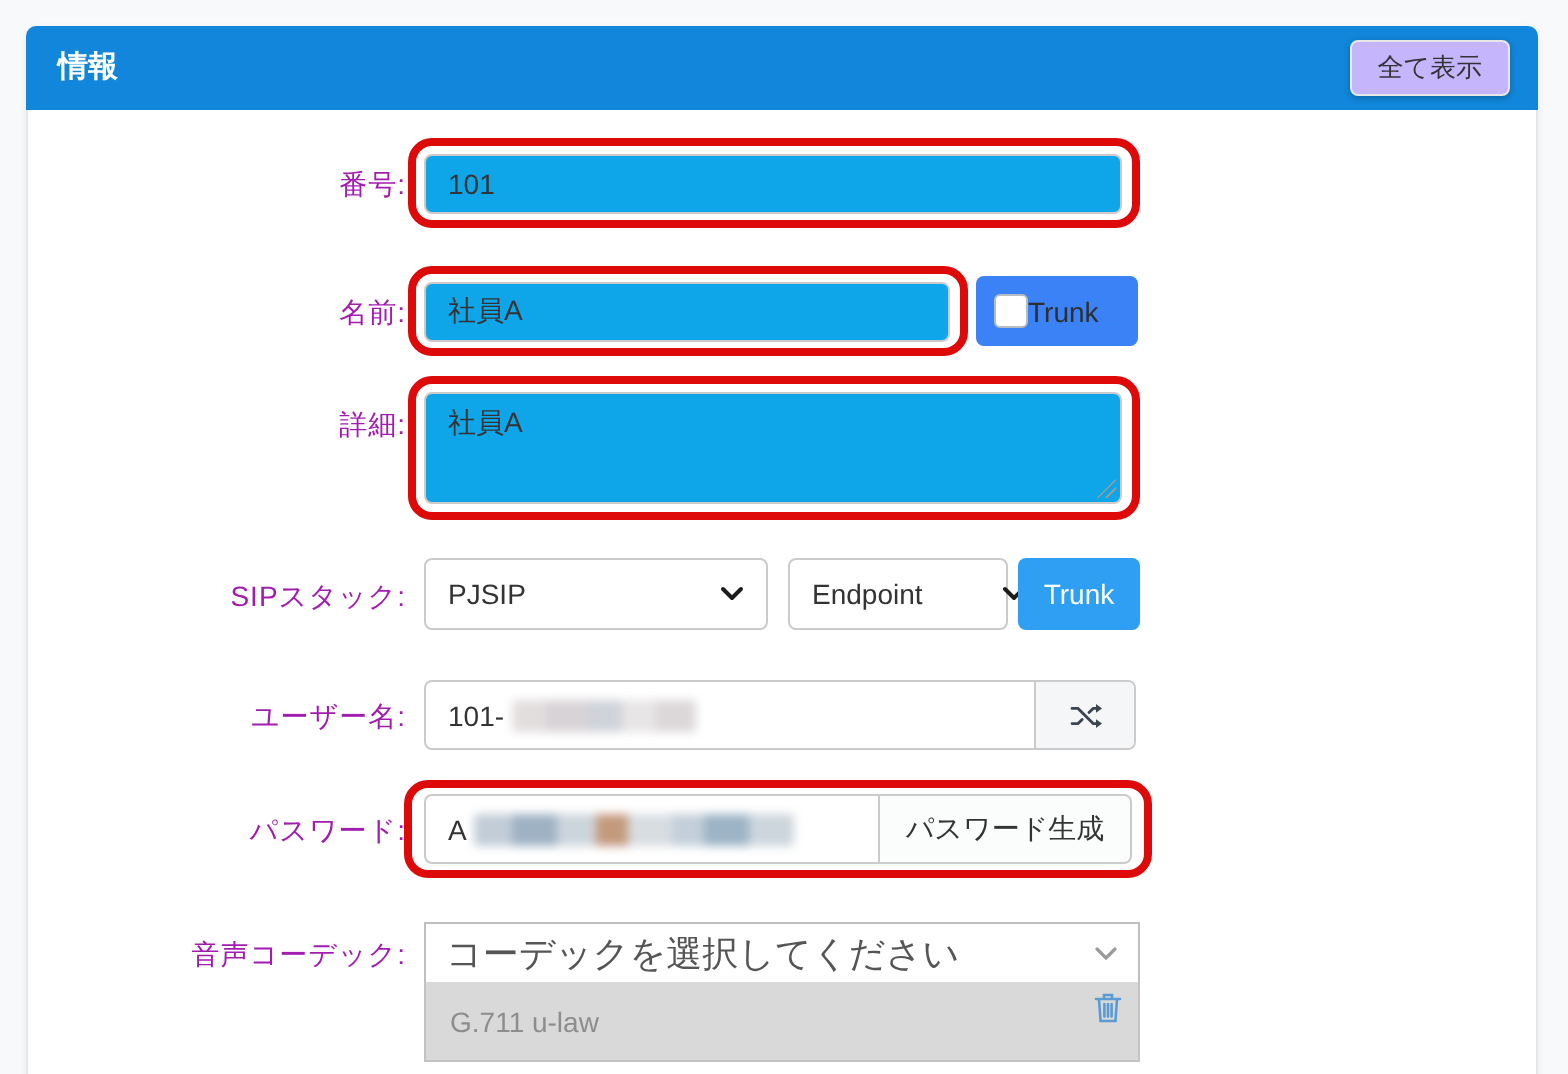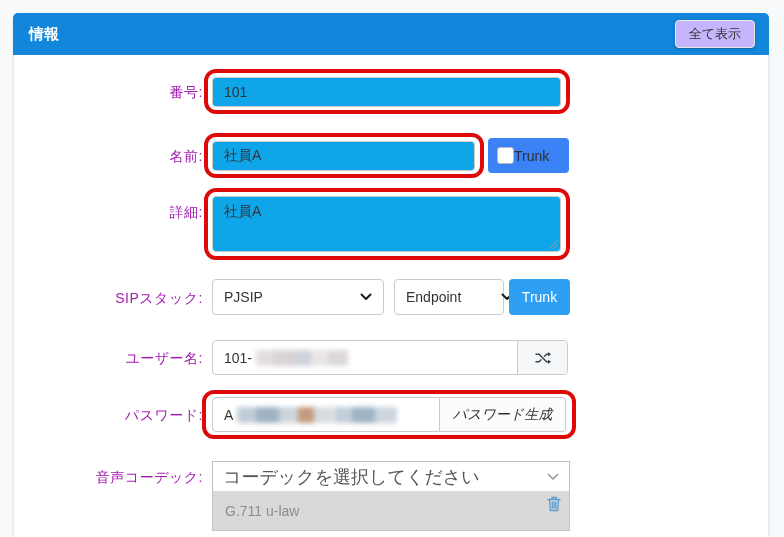--- a/index.html
+++ b/index.html
@@ -58,21 +58,21 @@
   .redact-user { width:92px;
      background:linear-gradient(90deg,#e3dede 0 18%,#d8d3d6 18% 42%,#cfd3da 42% 60%,#e8e5e6 60% 78%,#dcd8da 78%); }
   .redact-pass { width:160px;
      background:linear-gradient(90deg,#c2cdd8 0 12%,#9fb2c4 12% 26%,#cdd5dc 26% 38%,#c49a7d 38% 48%,#d8dde2 48% 62%,#c3cfda 62% 72%,#9db4c6 72% 86%,#cdd6dd 86%); }
 
   .pw-group { position:absolute; left:212px; top:397px; width:354px; height:35px; display:flex; }
   .pw-input { flex:1; background:#fff; border:1px solid #cbcbcb; border-radius:4px 0 0 4px;
            display:flex; align-items:center; padding:0 11px; font-size:14px; color:#333; }
   .pw-btn { width:126px; background:#fbfcfc; border:1px solid #cbcbcb; border-left:none;
            border-radius:0 4px 4px 0; display:flex; align-items:center; justify-content:center;
-           font-size:14px; color:#333; cursor:pointer;font-style:italic; }
+           font-size:14px; color:#333; cursor:pointer; }
 
   .codec-select { position:absolute; left:212px; top:461px; width:358px; height:31px;
            background:#fff; border:1px solid #bfbfbf; display:flex; align-items:center;
            justify-content:space-between; padding:0 10px; font-size:18px; color:#555; cursor:pointer; }
   .codec-item-row { position:absolute; left:212px; top:491px; width:358px; height:40px;
            background:#d9d9d9; border:1px solid #c3c3c3; border-top:none;
            display:flex; align-items:center; padding:16px 12px; font-size:14px; color:#8d8d8d; }
   .trash-btn { position:absolute; right:8px; top:5px; cursor:pointer; line-height:0; }
   .icon { line-height:0; }
 </style>

